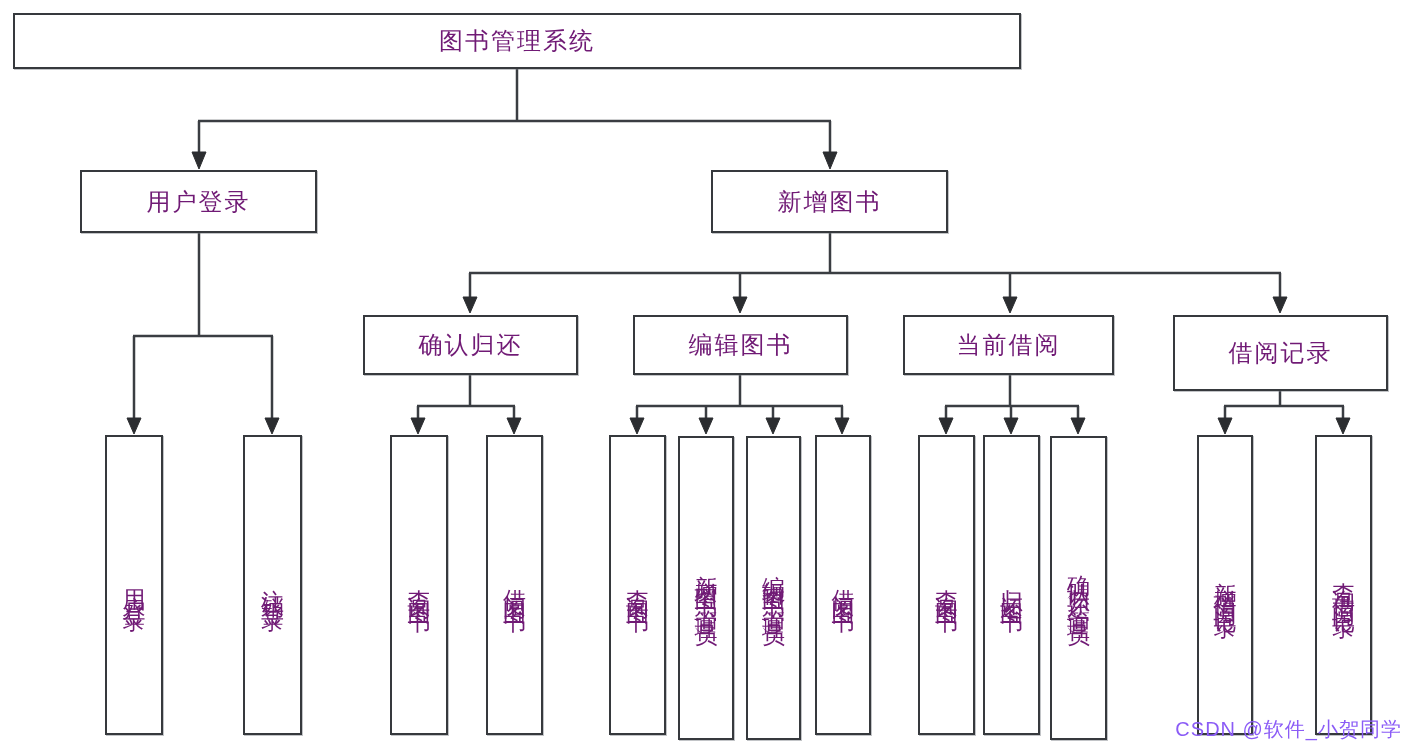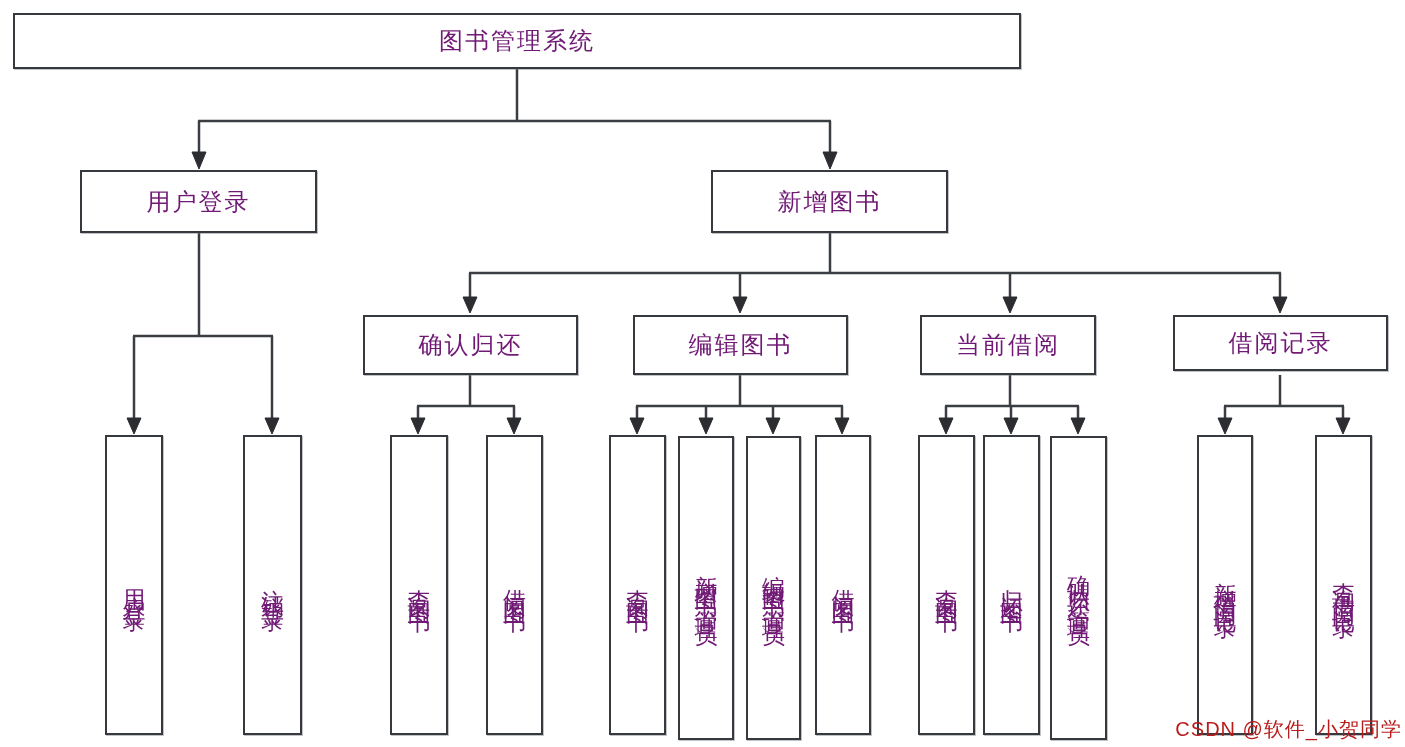--- a/index.html
+++ b/index.html
@@ -52,21 +52,21 @@
     font-size: 23px;
     letter-spacing: 7px;
     line-height: 1;
     white-space: nowrap;
   }
   .watermark {
     position: absolute;
     right: 3px;
     bottom: 4px;
     font-size: 20px;
-    color: #b91c1c;
+    color: #8b5cf6;
     letter-spacing: 1px;
     white-space: nowrap;
   }
 </style>
 </head>
 <body>
 
 <div class="stage">
 
   <svg class="connectors" viewBox="0 0 1405 747" xmlns="http://www.w3.org/2000/svg" aria-hidden="true">
@@ -141,24 +141,24 @@
   <div class="node" style="left:711px; top:170px; width:237px; height:63px;">
     <span class="h-label">新增图书</span>
   </div>
 
   <div class="node" style="left:363px; top:315px; width:215px; height:60px;">
     <span class="h-label">确认归还</span>
   </div>
   <div class="node" style="left:633px; top:315px; width:215px; height:60px;">
     <span class="h-label">编辑图书</span>
   </div>
-  <div class="node" style="left:903px; top:315px; width:176px; height:60px;margin-left:17px;">
+  <div class="node" style="left:903px; top:315px; width:211px; height:60px;">
     <span class="h-label">当前借阅</span>
   </div>
-  <div class="node" style="left:1173px; top:315px; width:215px; height:56px;">
+  <div class="node" style="left:1173px; top:315px; width:215px; height:76px;">
     <span class="h-label">借阅记录</span>
   </div>
 
   <div class="node" style="left:105px; top:435px; width:58px; height:300px;">
     <span class="v-label">用户登录</span>
   </div>
   <div class="node" style="left:243px; top:435px; width:59px; height:300px;">
     <span class="v-label">注销登录</span>
   </div>
 

